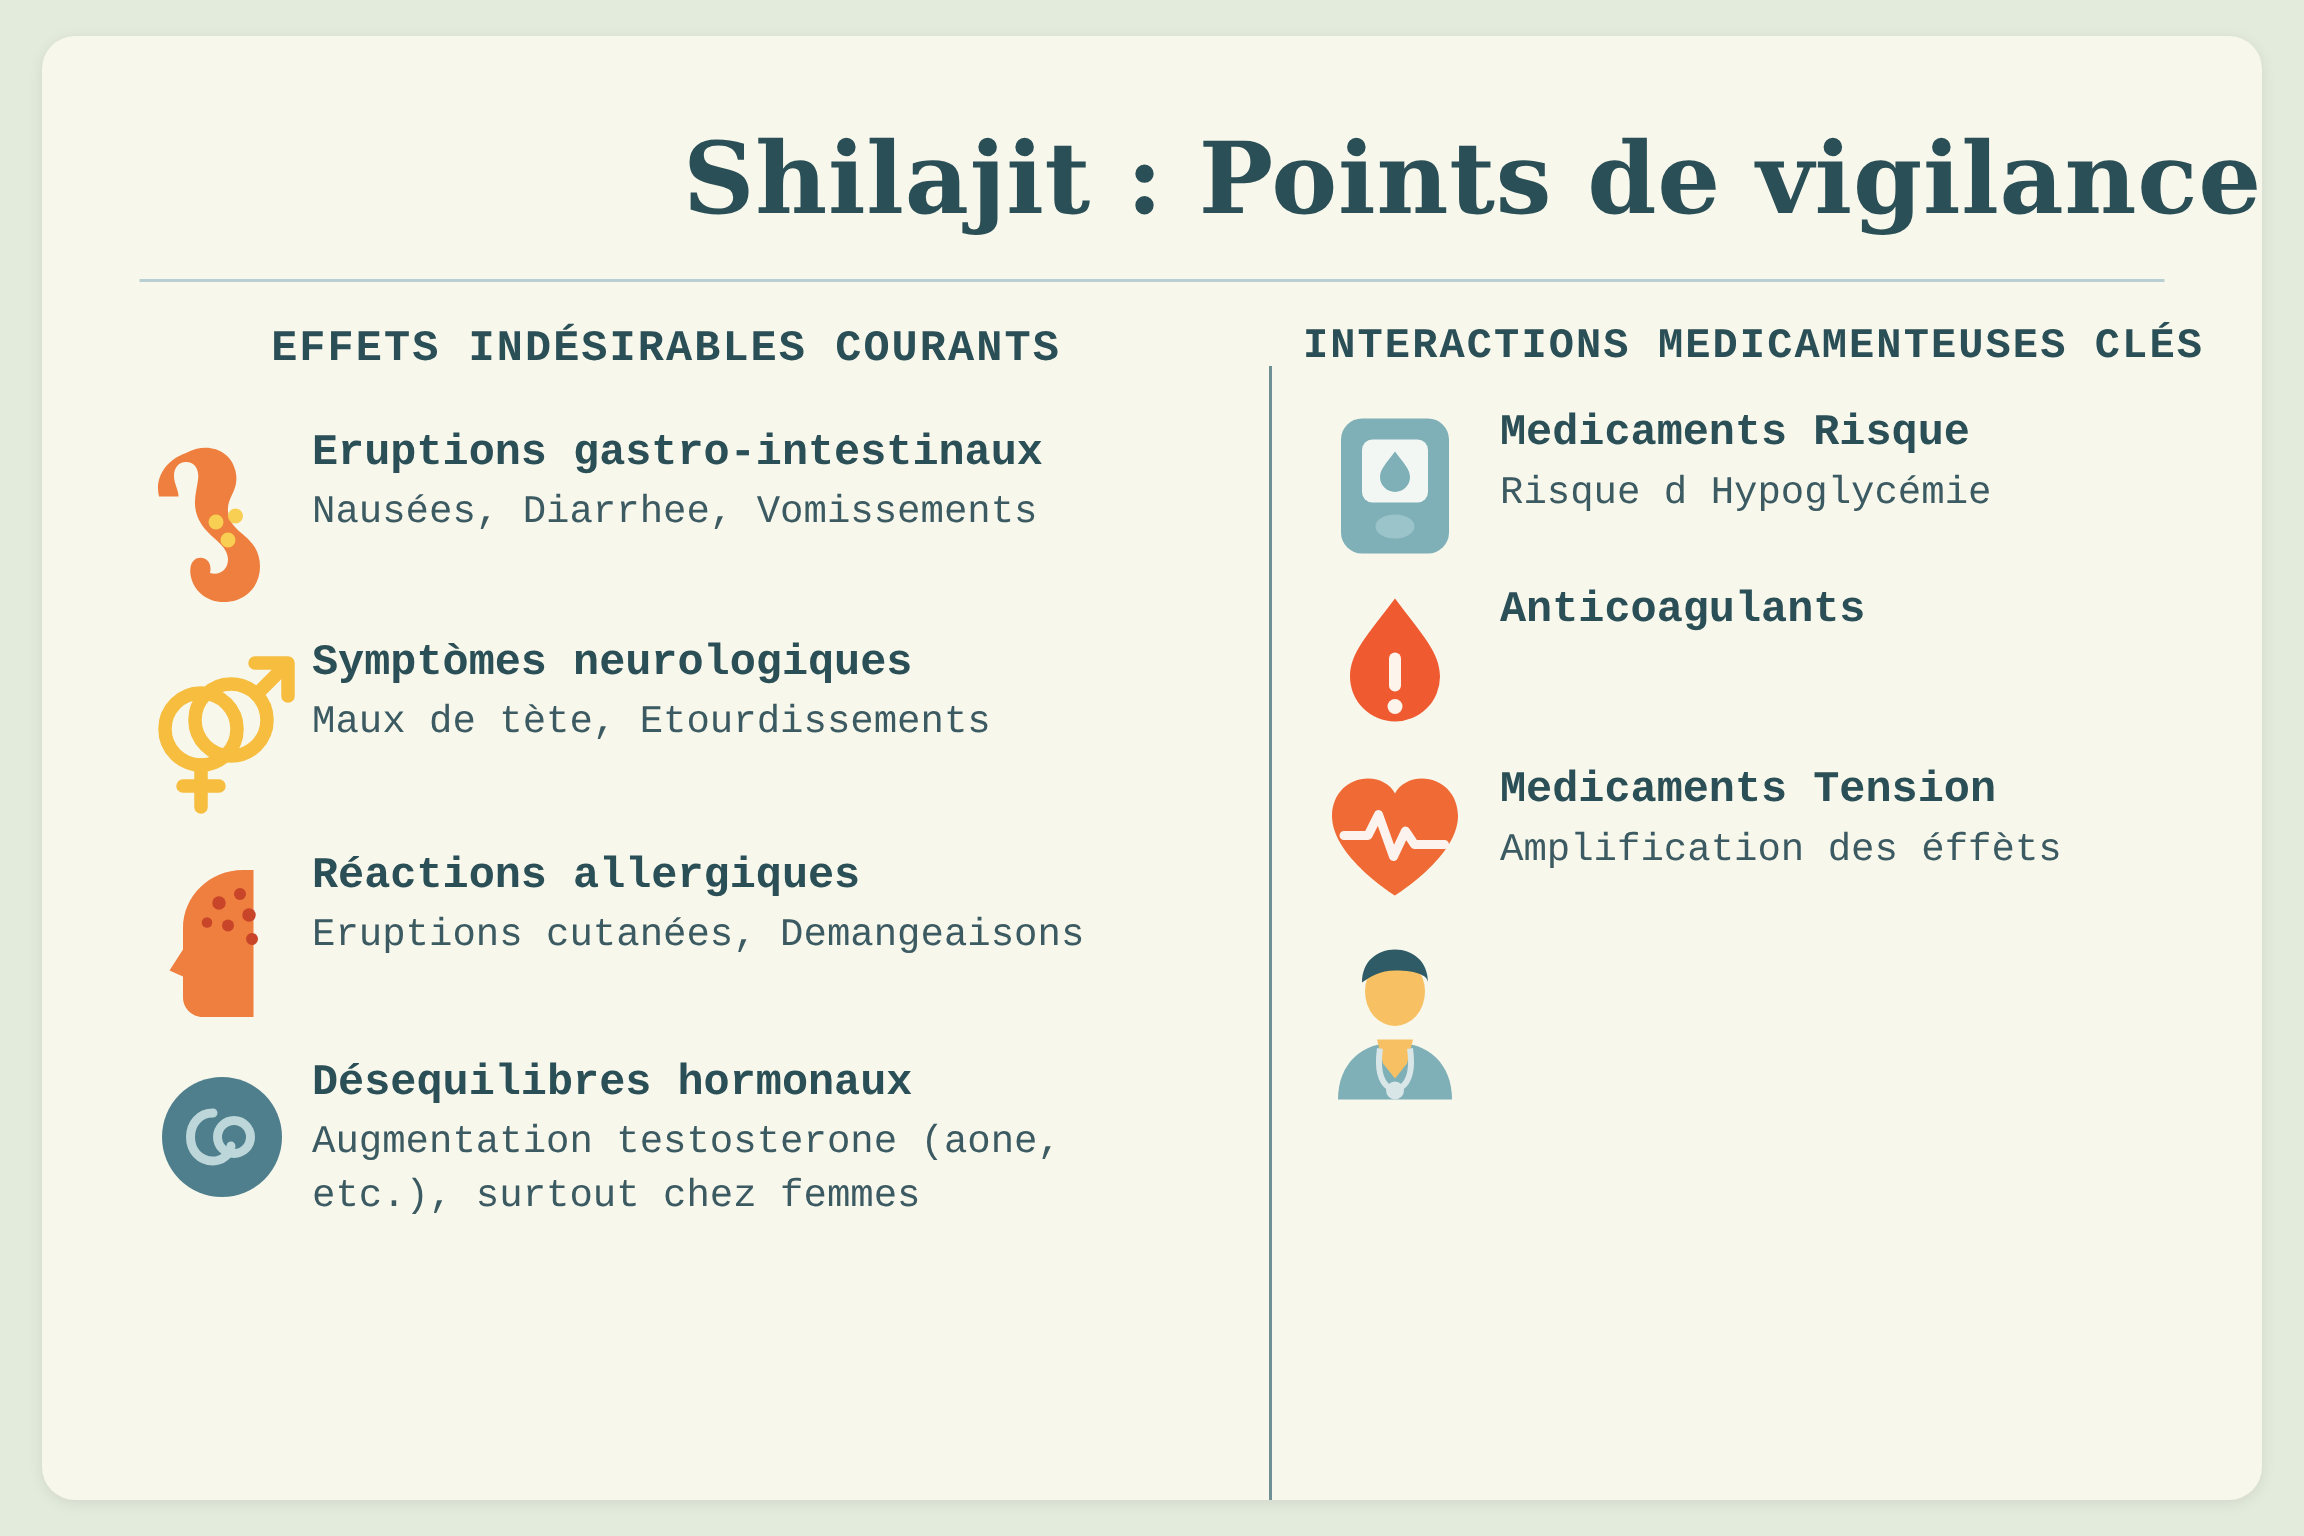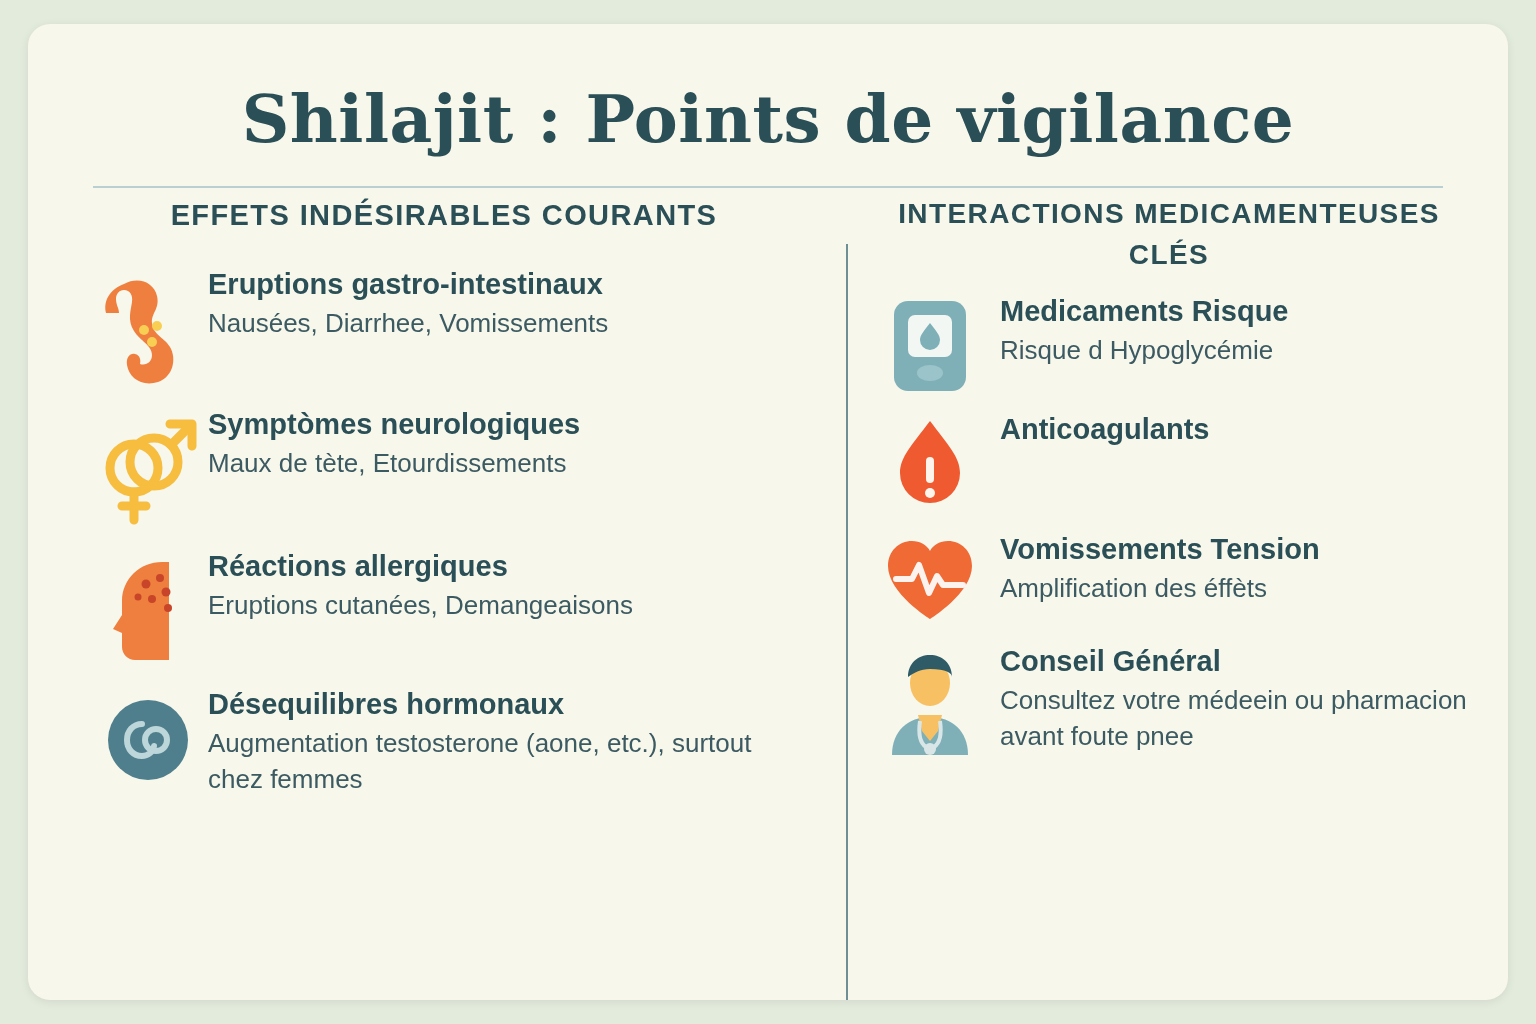--- a/index.html
+++ b/index.html
@@ -19,38 +19,39 @@
     top: 24px;
     width: 1480px;
     height: 976px;
     background: #f7f7ec;
     border-radius: 22px;
     box-shadow: 0 2px 10px rgba(0,0,0,0.08);
     box-sizing: border-box;
     overflow: hidden;
   }
   .title {
-    text-align: center;
+    text-align: right;
     font-size: 66px;
     font-weight: bold;
     color: #2b4f56;
     letter-spacing: 0.5px;
     margin-top: 56px;
     font-family: "DejaVu Serif", serif;
   }
   .title-rule {
     width: 1350px;
     height: 2px;
     background: #b9cfd2;
     margin: 28px auto 0 auto;
   }
   .columns {
     display: flex;
-    margin-top: 6px;
+    margin-top: 24px;
     height: 760px;
+    font-family: Liberation Mono, monospace;
   }
   .col {
     box-sizing: border-box;
     position: relative;
   }
   .col-left {
     width: 790px;
     padding-left: 60px;
     padding-right: 18px;
   }
@@ -225,38 +226,34 @@
       </div>
 
       <div class="item">
         <div class="icon-wrap">
           <svg width="100" height="92" viewBox="0 0 100 92">
             <path d="M50 84S8 58 8 31C8 16 19 6 32 6c8 0 15 4 18 10 3-6 10-10 18-10 13 0 24 10 24 25 0 27-42 53-42 53z" fill="#ef6a35"></path>
             <path d="M16 44h16l7-14 10 28 8-17 6 9h20" fill="none" stroke="#fdf3ee" stroke-width="6" stroke-linecap="round" stroke-linejoin="round"></path>
           </svg>
         </div>
         <div class="txt">
-          <div class="item-title">Vomissements Tension</div>
+          <div class="item-title">Medicaments Tension</div>
           <div class="item-sub">Amplification des éffèts</div>
         </div>
       </div>
 
       <div class="item">
         <div class="icon-wrap">
           <svg width="108" height="110" viewBox="0 0 108 110">
             <path d="M16 108c0-24 16-38 38-38s38 14 38 38z" fill="#7fb0b8"></path>
             <path d="M42 68h24l-4 16-8 10-8-10z" fill="#f7c163"></path>
             <ellipse cx="54" cy="36" rx="20" ry="23" fill="#f7c163"></ellipse>
             <path d="M32 30c0-14 10-22 22-22s22 8 22 22c0-4-6-8-22-8-10 0-16 4-22 8z" fill="#2f5b66"></path>
             <path d="M44 74c-2 14 0 22 6 26" fill="none" stroke="#d9e6e7" stroke-width="4"></path>
             <path d="M64 74c2 14 0 22-6 26" fill="none" stroke="#d9e6e7" stroke-width="4"></path>
             <circle cx="54" cy="102" r="6" fill="#d9e6e7"></circle>
           </svg>
         </div>
-        <div class="txt">
-          <div class="item-title">Conseil Général</div>
-          <div class="item-sub">Consultez votre médeein ou pharmacion avant foute pnee</div>
-        </div>
       </div>
     </div>
 
   </div>
 </div>
 
 </body></html>

